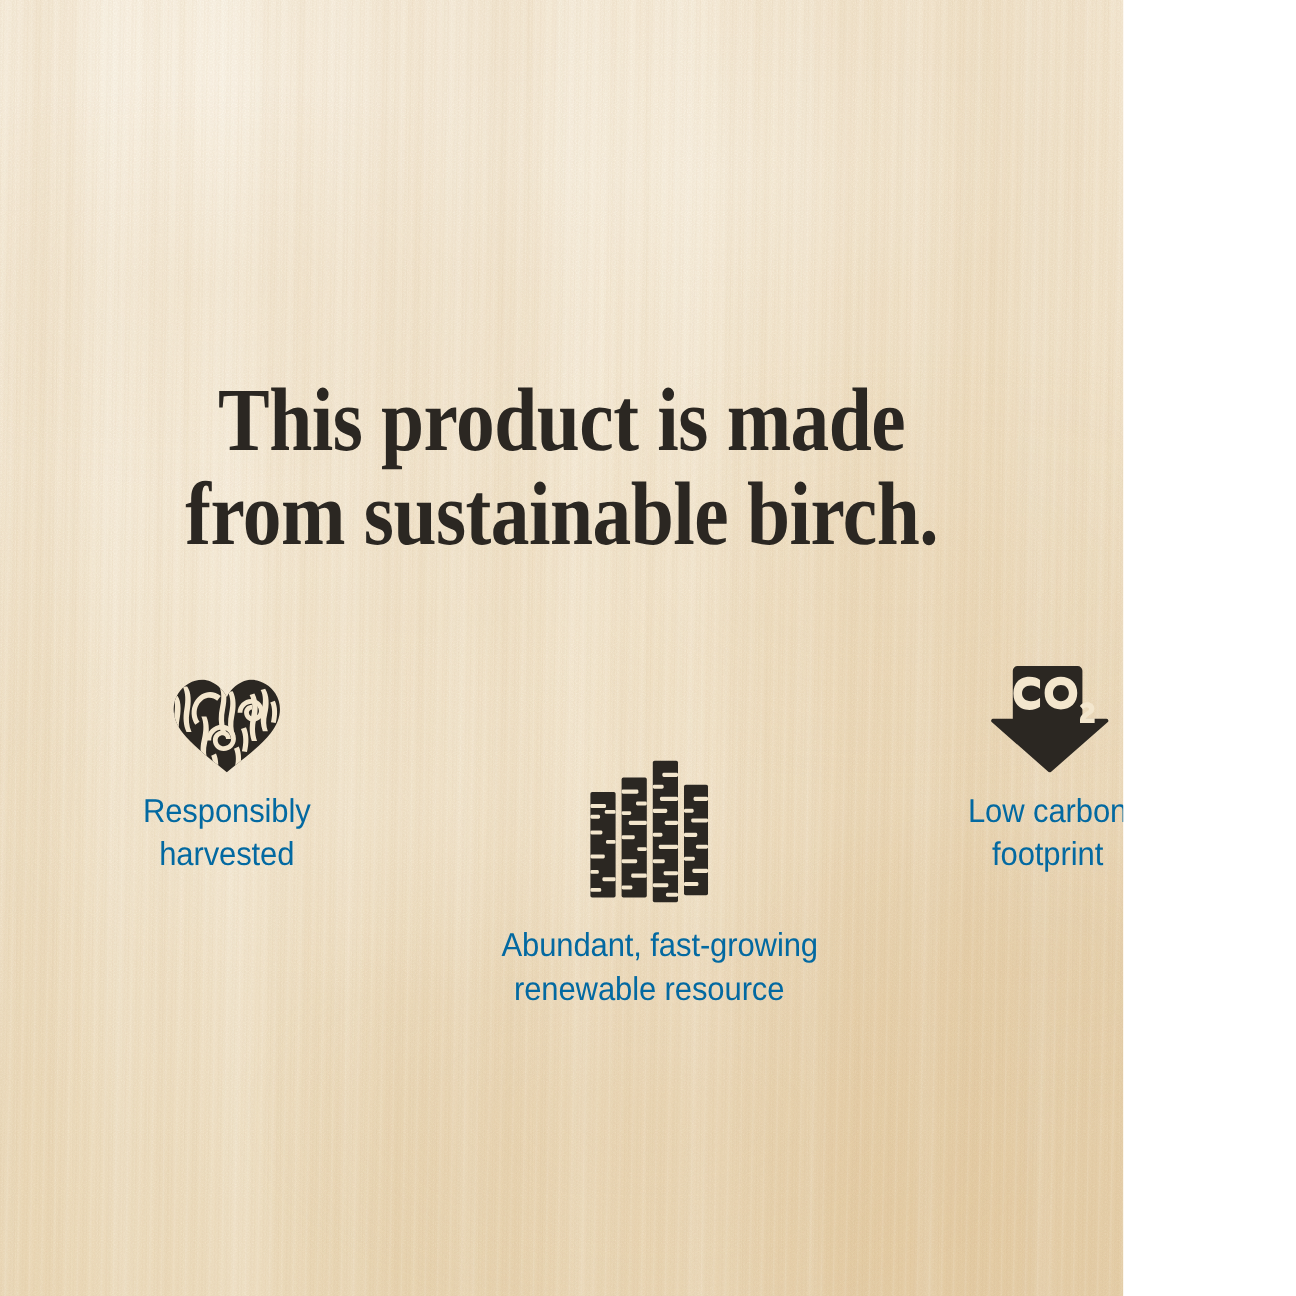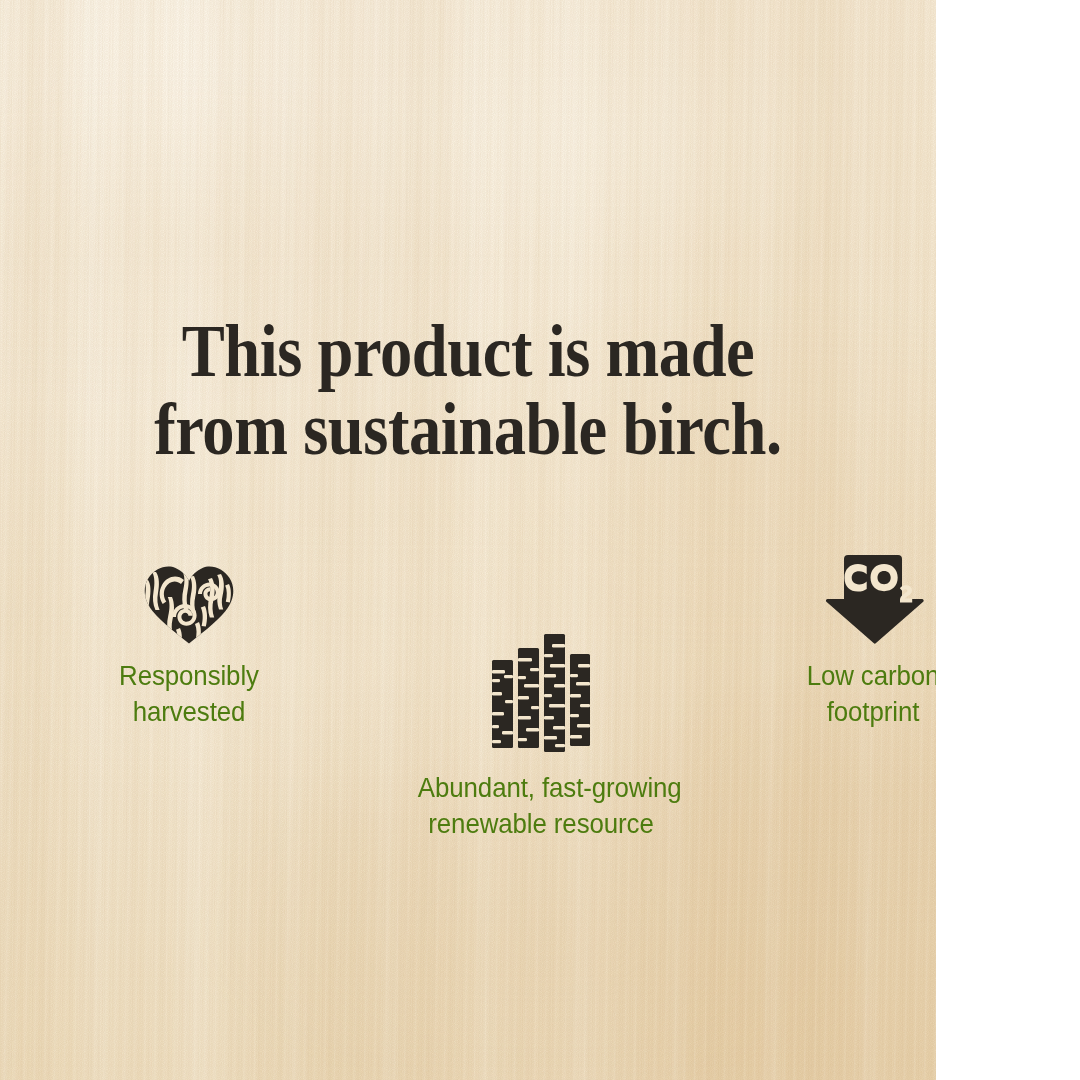--- a/index.html
+++ b/index.html
@@ -126,21 +126,21 @@
     transform: scaleX(0.86);
     transform-origin: 50% 0;
     white-space: nowrap;
   }
   .headline .hl-line { display: block; }
 
   
   .feature {
     position: absolute;
     text-align: center;
-    color: #4d7c0f;
+    color: #0369a1;
   }
   .feature .caption {
     font-family: "Liberation Sans", sans-serif;
     font-size: 27.5px;
     line-height: 36px;
     letter-spacing: -0.1px;
     transform: scaleX(0.94);
     white-space: nowrap;
   }
   .feature .caption .cap-line { display: block; }

